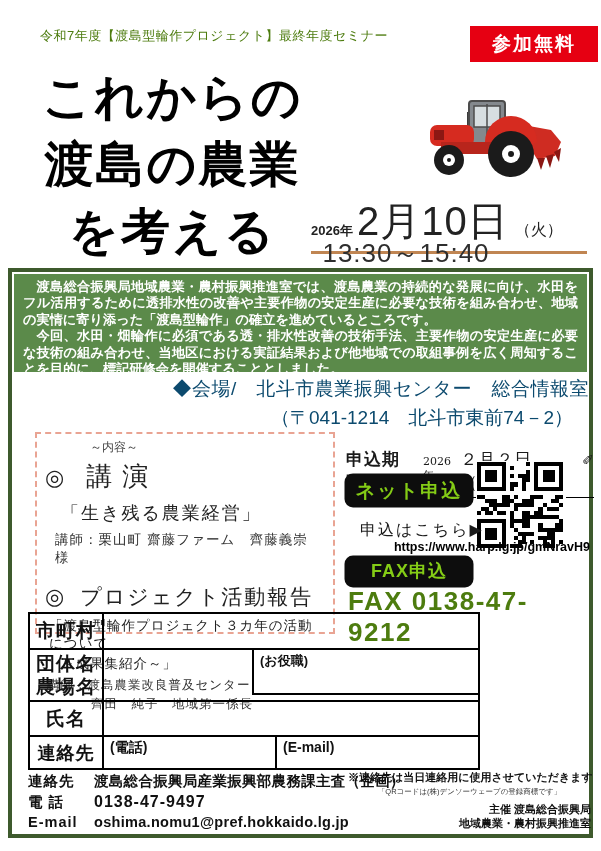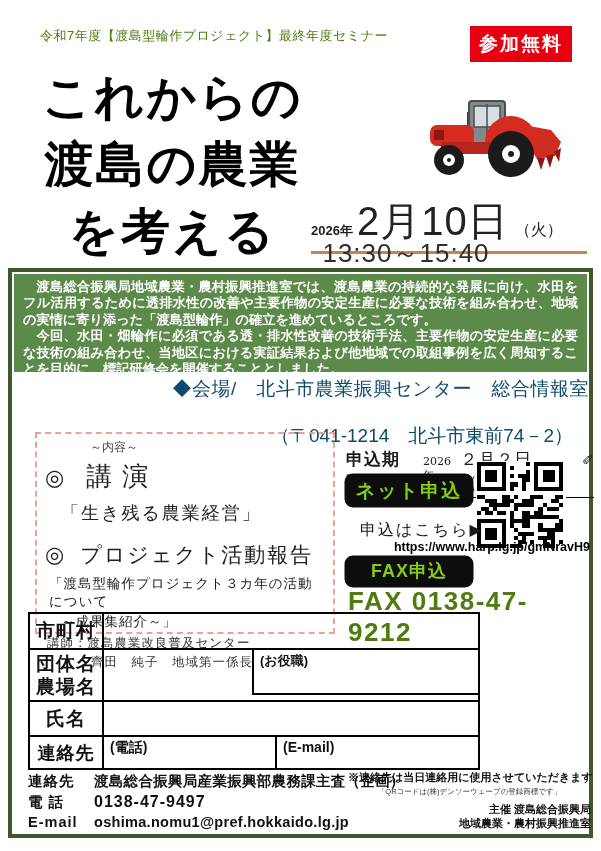--- a/index.html
+++ b/index.html
@@ -2,42 +2,42 @@
 <html><head>
 <meta charset="utf-8">
 <style>
   html,body{margin:0;padding:0;background:#fff;}
   .page{position:relative;width:601px;height:851px;background:#fff;overflow:hidden;
         font-family:"Liberation Sans",sans-serif;color:#111;}
   .abs{position:absolute;}
 
   
   .subtitle{left:40px;top:27px;font-size:13px;color:#4d7c0f;letter-spacing:.5px;}
-  .badge{left:470px;top:26px;width:102px;height:36px;background:#e60012;color:#fff;
+  .badge{left:470px;top:26px;width:128px;height:36px;background:#e60012;color:#fff;
          font-size:19px;font-weight:bold;text-align:center;line-height:36px;letter-spacing:2px;}
   .main-title{left:5px;top:64px;width:335px;text-align:center;font-size:49px;font-weight:900;
               line-height:67px;letter-spacing:2px;color:#000;}
   .tractor{left:425px;top:96px;width:145px;height:88px;}
   .date-line{left:311px;top:194px;width:276px;border-bottom:3px solid #c08552;
              display:flex;align-items:baseline;padding-bottom:2px;color:#222;}
   .date-year{font-size:13px;font-weight:bold;margin-right:4px;}
   .date-main{font-size:40px;letter-spacing:1px;}
   .date-week{font-size:16px;margin-left:6px;}
   .time-line{left:318px;top:236px;width:176px;border-bottom:2.5px solid #c08552;
              font-size:26px;color:#2e2e2e;text-align:center;letter-spacing:1px;padding-bottom:1px;}
 
   
   .frame{left:8px;top:268px;width:585px;height:570px;border:4px solid #3e5a2d;
          background:#fff;box-sizing:border-box;}
   .intro-box{position:absolute;left:2px;top:2px;width:573px;background:#5b8a4a;color:#fff;
              font-weight:bold;font-size:13.2px;line-height:16.4px;padding:5px 9px 6px 9px;
              box-sizing:border-box;height:98px;overflow:hidden;text-align:justify;}
   .venue{position:absolute;left:8px;top:104px;width:100%;color:#0c4a6e;}
   .venue-l1{text-align:right;padding-right:8px;font-size:19px;letter-spacing:.5px;}
-  .venue-l2{text-align:right;padding-right:24px;font-size:19px;margin-top:21px;}
+  .venue-l2{text-align:right;padding-right:24px;font-size:19px;margin-top:3px;}
 
   
   .program{position:absolute;left:23px;top:160px;width:300px;height:202px;
            border:2px dashed #e9a493;box-sizing:border-box;padding:5px 8px;
            font-family:"DejaVu Serif",serif;color:#222;}
   .p-heading{font-size:12px;color:#444;margin-left:45px;}
   .p-row{display:flex;align-items:baseline;margin-top:3px;}
   .p-marker{font-size:22px;line-height:24px;}
   .p-title1{font-size:26px;letter-spacing:10px;margin-left:22px;font-weight:500;}
   .p-title2{font-size:21px;letter-spacing:2px;margin-left:16px;font-weight:500;}
@@ -150,20 +150,21 @@
       <div class="venue-l2">（〒041-1214　北斗市東前74－2）</div>
     </div>
 
     <div class="program">
       <div class="p-heading">～内容～</div>
       <div class="p-row">
         <span class="p-marker">◎</span>
         <span class="p-title1">講演</span>
       </div>
       <div class="p-quote">「生き残る農業経営」</div>
+      <div class="p-lect">講師：栗山町 齋藤ファーム　齊藤義崇 様</div>
       <div class="p-row" style="margin-top:16px;">
         <span class="p-marker">◎</span>
         <span class="p-title2">プロジェクト活動報告</span>
       </div>
       <div class="p-quote-s">「渡島型輪作プロジェクト３カ年の活動について</div>
       <div class="p-quote-s2">～成果集紹介～」</div>
       <div class="p-lect-s">講師：渡島農業改良普及センター</div>
       <div class="p-lect-s2">齊田　純子　地域第一係長</div>
     </div>
 

